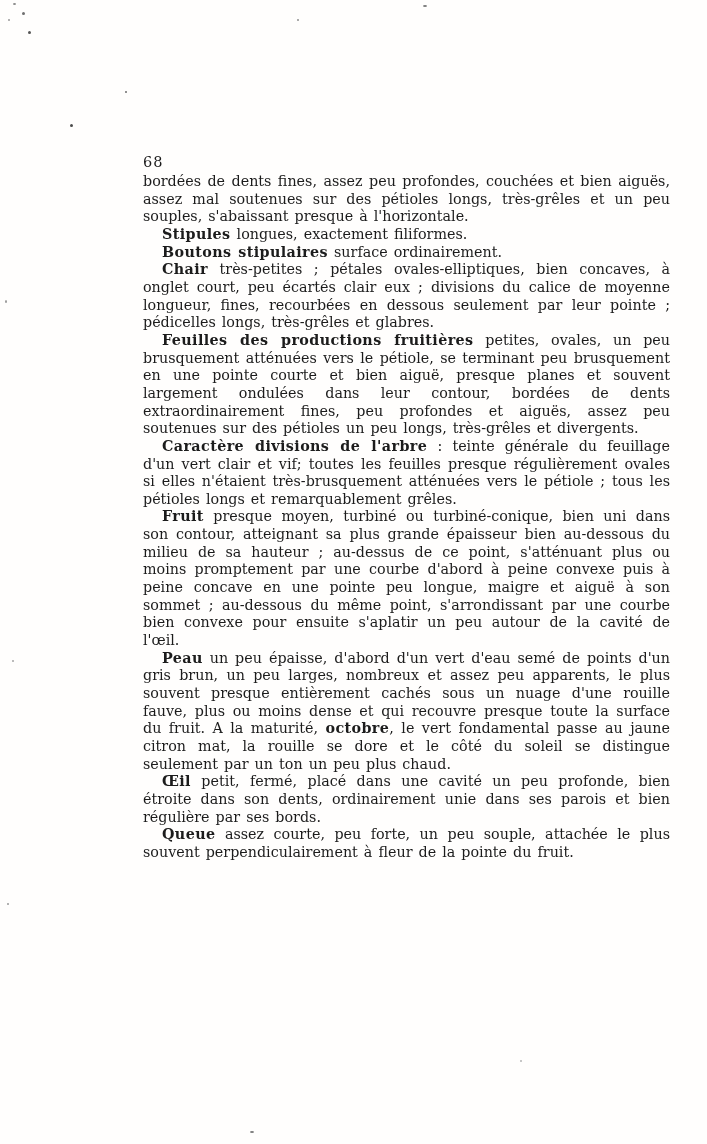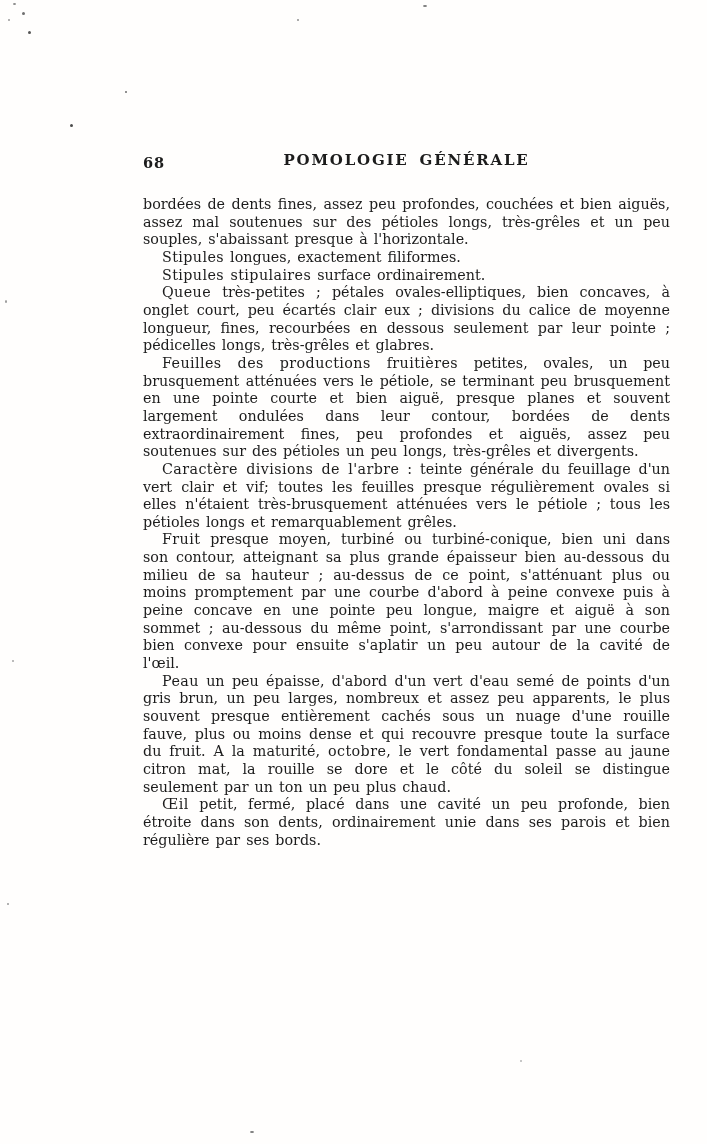--- a/index.html
+++ b/index.html
@@ -8,56 +8,56 @@
     background: #ffffff;
     position: relative;
     font-family: "DejaVu Serif", "Liberation Serif", serif;
     color: #1c1c1c;
     overflow: hidden;
   }
   .scan { position: absolute; inset: 0; background: #fffefd; }
   .header { position: absolute; top: 151px; left: 143px; width: 527px; height: 24px; }
   .pagenum {
     position: absolute; left: 0; top: 3px;
-    font-size: 14.5px; font-weight: bold; letter-spacing: 1px;
+    font-size: 14.5px; font-weight: normal; letter-spacing: 1px;
   }
   .title {
     display: block; text-align: center;
     font-size: 15px; font-weight: bold; letter-spacing: 1.8px;
     word-spacing: 4px;
   }
   .body {
-    position: absolute; top: 196px; left: 143px; width: 527px;
+    position: absolute; top: 173px; left: 143px; width: 527px;
     font-size: 14.3px; line-height: 17.65px;
     text-align: justify;
     word-spacing: 1.5px;
   }
   .body p { margin: 0; }
   .body p.indent { text-indent: 19px; }
-  .lead { font-weight: normal; letter-spacing: 0.4px; }
+  .lead { font-weight: bold; letter-spacing: 0.4px; }
   .speck { position: absolute; border-radius: 50%; }
 </style>
 </head>
 <body>
 
 <div class="scan">
   <div class="header">
     <span class="pagenum">68</span>
-    <span class="title">POMOLOGIE GÉNÉRALE</span>
   </div>
   <div class="body" id="paragraphs">
       <p class=""><span>bordées de dents fines, assez peu profondes, couchées et bien aiguës, assez mal soutenues sur des pétioles longs, très-grêles et un peu souples, s'abaissant presque à l'horizontale.</span></p>
       <p class="indent"><b class="lead">Stipules</b><span> longues, exactement filiformes.</span></p>
-      <p class="indent"><b class="lead">Stipules stipulaires</b><span> surface ordinairement.</span></p>
-      <p class="indent"><b class="lead">Queue</b><span> très-petites ; pétales ovales-elliptiques, bien concaves, à onglet court, peu écartés clair eux ; divisions du calice de moyenne longueur, fines, recourbées en dessous seulement par leur pointe ; pédicelles longs, très-grêles et glabres.</span></p>
+      <p class="indent"><b class="lead">Boutons stipulaires</b><span> surface ordinairement.</span></p>
+      <p class="indent"><b class="lead">Chair</b><span> très-petites ; pétales ovales-elliptiques, bien concaves, à onglet court, peu écartés clair eux ; divisions du calice de moyenne longueur, fines, recourbées en dessous seulement par leur pointe ; pédicelles longs, très-grêles et glabres.</span></p>
       <p class="indent"><b class="lead">Feuilles des productions fruitières</b><span> petites, ovales, un peu brusquement atténuées vers le pétiole, se terminant peu brusquement en une pointe courte et bien aiguë, presque planes et souvent largement ondulées dans leur contour, bordées de dents extraordinairement fines, peu profondes et aiguës, assez peu soutenues sur des pétioles un peu longs, très-grêles et divergents.</span></p>
       <p class="indent"><b class="lead">Caractère divisions de l'arbre</b><span> : teinte générale du feuillage d'un vert clair et vif; toutes les feuilles presque régulièrement ovales si elles n'étaient très-brusquement atténuées vers le pétiole ; tous les pétioles longs et remarquablement grêles.</span></p>
       <p class="indent"><b class="lead">Fruit</b><span> presque moyen, turbiné ou turbiné-conique, bien uni dans son contour, atteignant sa plus grande épaisseur bien au-dessous du milieu de sa hauteur ; au-dessus de ce point, s'atténuant plus ou moins promptement par une courbe d'abord à peine convexe puis à peine concave en une pointe peu longue, maigre et aiguë à son sommet ; au-dessous du même point, s'arrondissant par une courbe bien convexe pour ensuite s'aplatir un peu autour de la cavité de l'œil.</span></p>
       <p class="indent"><b class="lead">Peau</b><span> un peu épaisse, d'abord d'un vert d'eau semé de points d'un gris brun, un peu larges, nombreux et assez peu apparents, le plus souvent presque entièrement cachés sous un nuage d'une rouille fauve, plus ou moins dense et qui recouvre presque toute la surface du fruit. A la maturité, </span><b class="lead">octobre</b><span>, le vert fondamental passe au jaune citron mat, la rouille se dore et le côté du soleil se distingue seulement par un ton un peu plus chaud.</span></p>
       <p class="indent"><b class="lead">Œil</b><span> petit, fermé, placé dans une cavité un peu profonde, bien étroite dans son dents, ordinairement unie dans ses parois et bien régulière par ses bords.</span></p>
+      <p class="indent"><b class="lead">Queue</b><span> assez courte, peu forte, un peu souple, attachée le plus souvent perpendiculairement à fleur de la pointe du fruit.</span></p>
     </div>
 <div class="speck" style="left: 13px; top: 3px; width: 3px; height: 2px; background: rgb(138, 138, 138);"></div>
     <div class="speck" style="left: 22px; top: 12px; width: 3px; height: 3px; background: rgb(111, 111, 111);"></div>
     <div class="speck" style="left: 8px; top: 19px; width: 2px; height: 2px; background: rgb(154, 154, 154);"></div>
     <div class="speck" style="left: 28px; top: 31px; width: 3px; height: 3px; background: rgb(85, 85, 85);"></div>
     <div class="speck" style="left: 297px; top: 19px; width: 2px; height: 2px; background: rgb(143, 143, 143);"></div>
     <div class="speck" style="left: 423px; top: 5px; width: 4px; height: 2px; background: rgb(122, 122, 122);"></div>
     <div class="speck" style="left: 125px; top: 91px; width: 2px; height: 2px; background: rgb(108, 108, 108);"></div>
     <div class="speck" style="left: 70px; top: 124px; width: 3px; height: 3px; background: rgb(76, 76, 76);"></div>
     <div class="speck" style="left: 5px; top: 300px; width: 2px; height: 3px; background: rgb(154, 154, 154);"></div>

